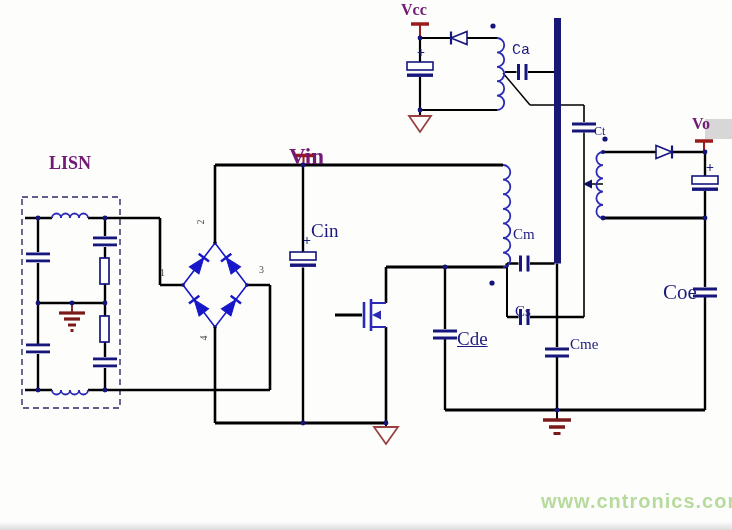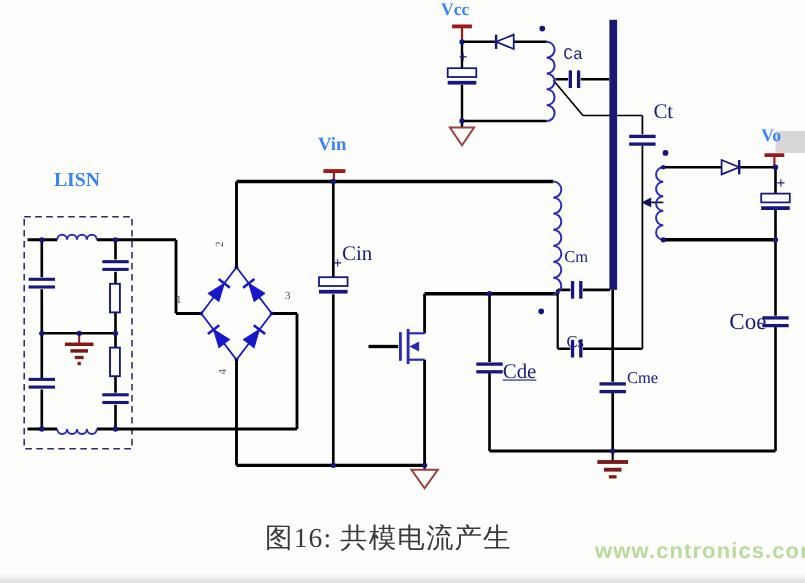--- a/index.html
+++ b/index.html
@@ -1,20 +1,20 @@
 <!DOCTYPE html>
 <html><head>
 <meta charset="utf-8">
 <style>
   html,body{margin:0;padding:0;background:#fff;}
   #stage{position:relative;width:732px;height:530px;background:#fdfdfc;overflow:hidden;
          font-family:"Liberation Serif",serif;}
   #stage svg{position:absolute;left:0;top:0;}
   .lbl{position:absolute;line-height:1;white-space:nowrap;}
-  .red{color:#3b82f6;font-weight:bold;}
+  .red{color:#701a75;font-weight:bold;}
   .navy{color:#1b1b7e;}
   .pin{color:#4a4a4a;font-size:10px;}
   .rot{transform:rotate(-90deg);}
   .plus{color:#1b1b7e;font-weight:bold;font-size:14px;}
   #caption{position:absolute;left:241px;top:472px;font-size:25px;color:#3a3a3a;
            letter-spacing:1px;font-family:"Liberation Serif",serif;}
   #watermark{position:absolute;left:541px;top:490px;font-size:20px;color:#b7db9d;
              font-weight:bold;font-family:"Liberation Sans",sans-serif;letter-spacing:1px;}
   #vo-grey{position:absolute;left:705px;top:119px;width:27px;height:20px;background:#d7d7d7;}
   #bottom-smear{position:absolute;left:0;top:521px;width:732px;height:9px;
@@ -207,38 +207,37 @@
         <circle cx="705" cy="152" r="2.4"></circle>
     <circle cx="705" cy="218" r="2.4"></circle>
         <circle cx="603" cy="218" r="2.4"></circle>
     <circle cx="603" cy="152" r="2"></circle>
   </g>
 </svg>
 
   <div id="vo-grey"></div>
 
   <span class="lbl red" style="left:49px;top:154px;font-size:18px;">LISN</span>
-  <span class="lbl red" style="left:289px;top:122px;font-size:17px;">Vin</span>
+  <span class="lbl red" style="left:289px;top:145px;font-size:23px;">Vin</span>
   <span class="lbl red" style="left:401px;top:2px;font-size:16px;">Vcc</span>
   <span class="lbl red" style="left:692px;top:116px;font-size:16px;">Vo</span>
 
   <span class="lbl navy" style="left:512px;top:43px;font-size:15px;font-family:Liberation Mono, monospace;">Ca</span>
-  <span class="lbl navy" style="left:594px;top:92px;font-size:19px;">Ct</span>
+  <span class="lbl navy" style="left:594px;top:125px;font-size:12px;">Ct</span>
   <span class="lbl navy" style="left:311px;top:221px;font-size:19px;">Cin</span>
   <span class="lbl navy" style="left:513px;top:227px;font-size:15px;">Cm</span>
   <span class="lbl navy" style="left:515px;top:282px;font-size:15px;margin-top:22px;">Cs</span>
   <span class="lbl navy" style="left:457px;top:329px;font-size:19px;text-decoration:underline;">Cde</span>
   <span class="lbl navy" style="left:570px;top:337px;font-size:15px;">Cme</span>
   <span class="lbl navy" style="left:663px;top:282px;font-size:21px;">Coe</span>
 
   <span class="lbl plus" style="left:303px;top:234px;">+</span>
   <span class="lbl plus" style="left:417px;top:46px;">+</span>
   <span class="lbl plus" style="left:706px;top:161px;">+</span>
 
   <span class="lbl pin" style="left:160px;top:268px;">1</span>
   <span class="lbl pin rot" style="left:198px;top:217px;">2</span>
   <span class="lbl pin" style="left:259px;top:265px;">3</span>
   <span class="lbl pin rot" style="left:201px;top:333px;">4</span>
 
-  <div id="caption">图16: 共模电流产生</div>
   <div id="watermark">www.cntronics.com</div>
   <div id="bottom-smear"></div>
 </div>
 
 </body></html>

